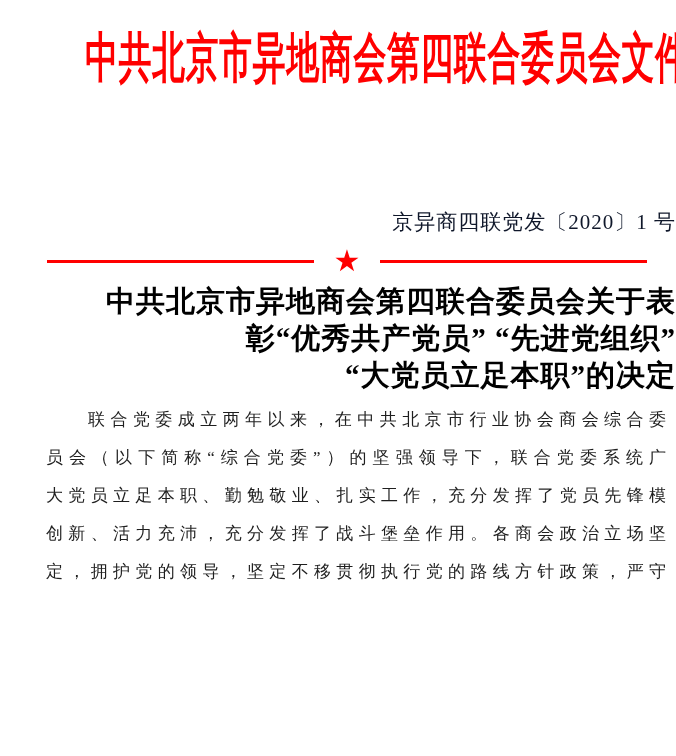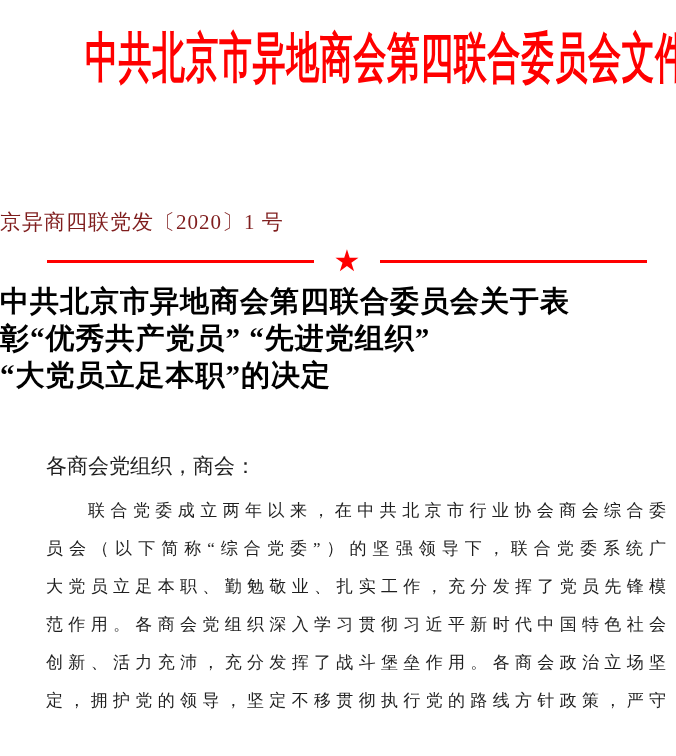--- a/index.html
+++ b/index.html
@@ -25,24 +25,24 @@
     white-space: nowrap;
     letter-spacing: 1px;
     transform: scale(0.78, 1.28);
     transform-origin: 50% 0;
   }
   
   .doc-number {
     margin-top: 122px;
     height: 28px;
     line-height: 28px;
-    text-align: left;
+    text-align: right;
     font-size: 21px;
     letter-spacing: 1px;
-    color: #7f1d1d;
+    color: #0f172a;
   }
   
   .divider {
     margin: 10px 29px 0 47px;
     height: 30px;
     display: flex;
     align-items: center;
   }
   .divider .rule {
     flex: 1;
@@ -51,21 +51,21 @@
   }
   .divider .star {
     color: #ff0000;
     font-size: 30px;
     line-height: 30px;
     margin: 0 20px;
   }
   
   .title {
     margin-top: 7px;
-    text-align: left;
+    text-align: right;
     font-size: 29px;
     font-weight: bold;
     color: #000000;
     line-height: 37px;
     letter-spacing: 1px;
   }
   
   .content {
     margin: 0 10px 0 46px; 
     color: #1f1f1f;
@@ -102,25 +102,23 @@
     <span class="rule"></span>
   </div>
 
   <div class="title">
     <div>中共北京市异地商会第四联合委员会关于表</div>
     <div>彰“优秀共产党员” “先进党组织”</div>
     <div>“大党员立足本职”的决定</div>
   </div>
 
   <div class="content">
-    <div class="salutation">各商会党组织，商会：</div>
 
     <div class="para">
       <div class="pline first">联合党委成立两年以来，在中共北京市行业协会商会综合委</div>
       <div class="pline">员会（以下简称“综合党委”）的坚强领导下，联合党委系统广</div>
       <div class="pline">大党员立足本职、勤勉敬业、扎实工作，充分发挥了党员先锋模</div>
-      <div class="pline">范作用。各商会党组织深入学习贯彻习近平新时代中国特色社会</div>
       <div class="pline">创新、活力充沛，充分发挥了战斗堡垒作用。各商会政治立场坚</div>
       <div class="pline">定，拥护党的领导，坚定不移贯彻执行党的路线方针政策，严守</div>
     </div>
   </div>
 
 </div>
 
 </body></html>

